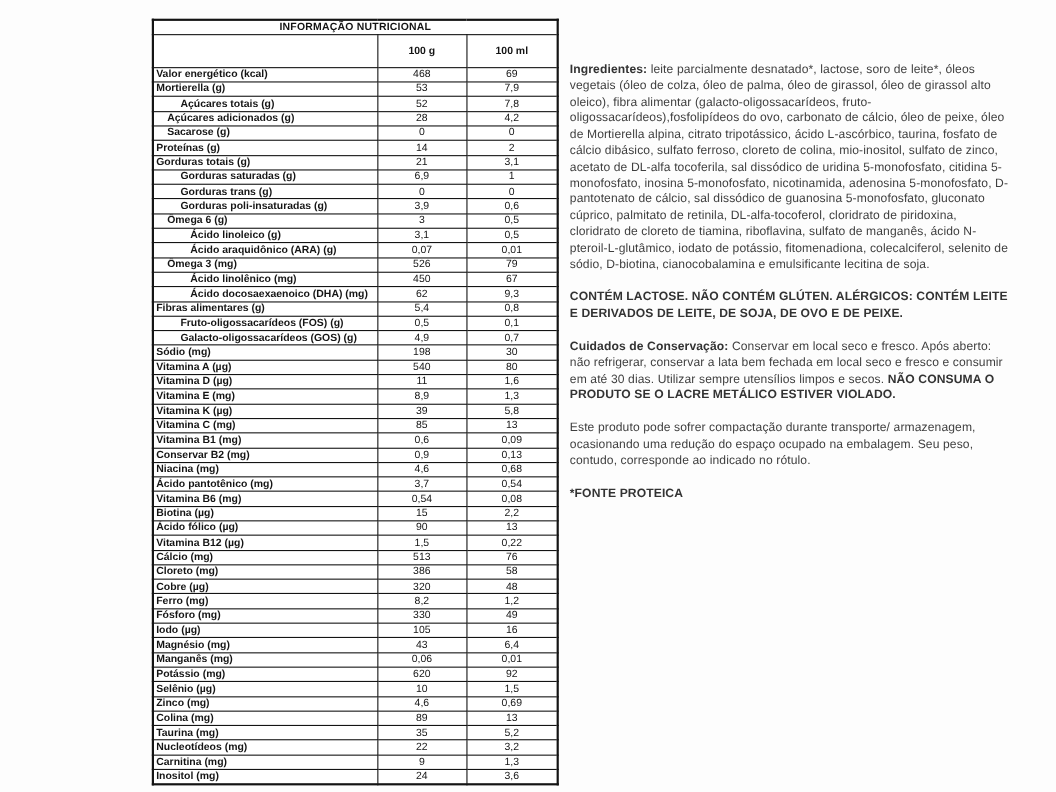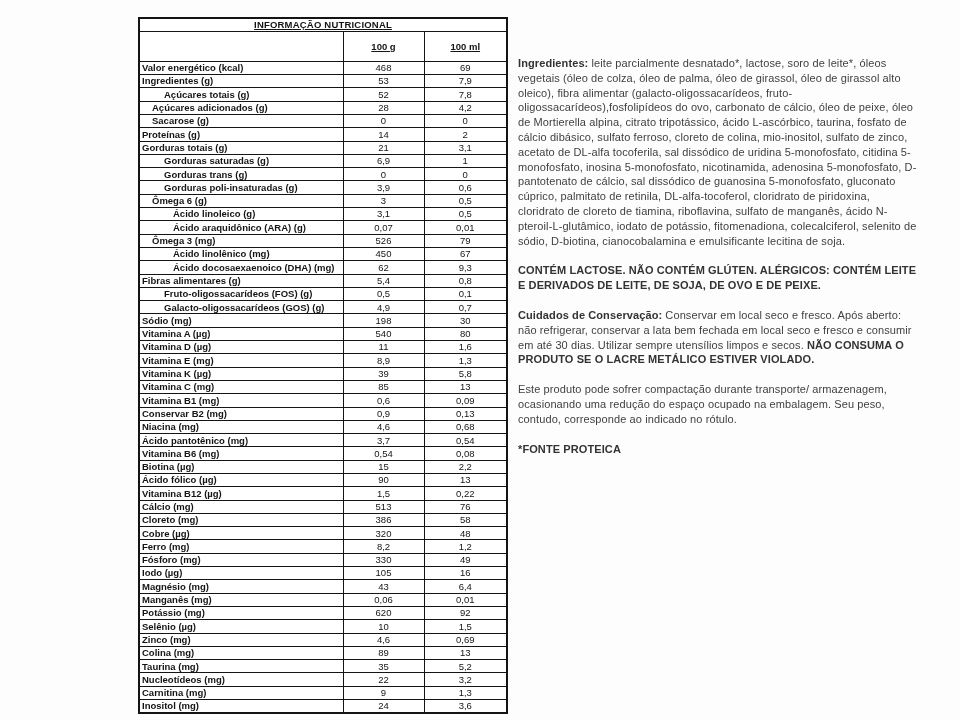--- a/index.html
+++ b/index.html
@@ -39,27 +39,25 @@
     overflow: hidden;
     white-space: nowrap;
   }
   th.tbl-title {
     text-align: center;
     font-weight: bold;
     font-size: 10px;
     height: 15px;
     letter-spacing: 0.2px;
     border-bottom: 2px solid #141414;
-    text-decoration: underline;
   }
   tr.colhead th {
     text-align: center;
     font-weight: bold;
     height: 30px;
-    text-decoration: underline;
   }
   td.lbl { text-align: left; font-weight: bold; padding-left: 4px; }
   td.lbl.ind1 { padding-left: 24px; }
   td.lbl.ind2 { padding-left: 12px; margin-top: 20px; }
   td.lbl.ind3 { padding-left: 33px; }
   td.val { text-align: center; font-weight: normal; }
 
   
   .info-panel {
     position: absolute;
@@ -97,21 +95,21 @@
           <th>100 ml</th>
         </tr>
       </thead>
       <tbody id="nutrition-rows">
           <tr>
             <td class="lbl ind0">Valor energético (kcal)</td>
             <td class="val">468</td>
             <td class="val">69</td>
           </tr>
           <tr>
-            <td class="lbl ind0">Ingredientes (g)</td>
+            <td class="lbl ind0">Mortierella (g)</td>
             <td class="val">53</td>
             <td class="val">7,9</td>
           </tr>
           <tr>
             <td class="lbl ind1">Açúcares totais (g)</td>
             <td class="val">52</td>
             <td class="val">7,8</td>
           </tr>
           <tr>
             <td class="lbl ind2">Açúcares adicionados (g)</td>

